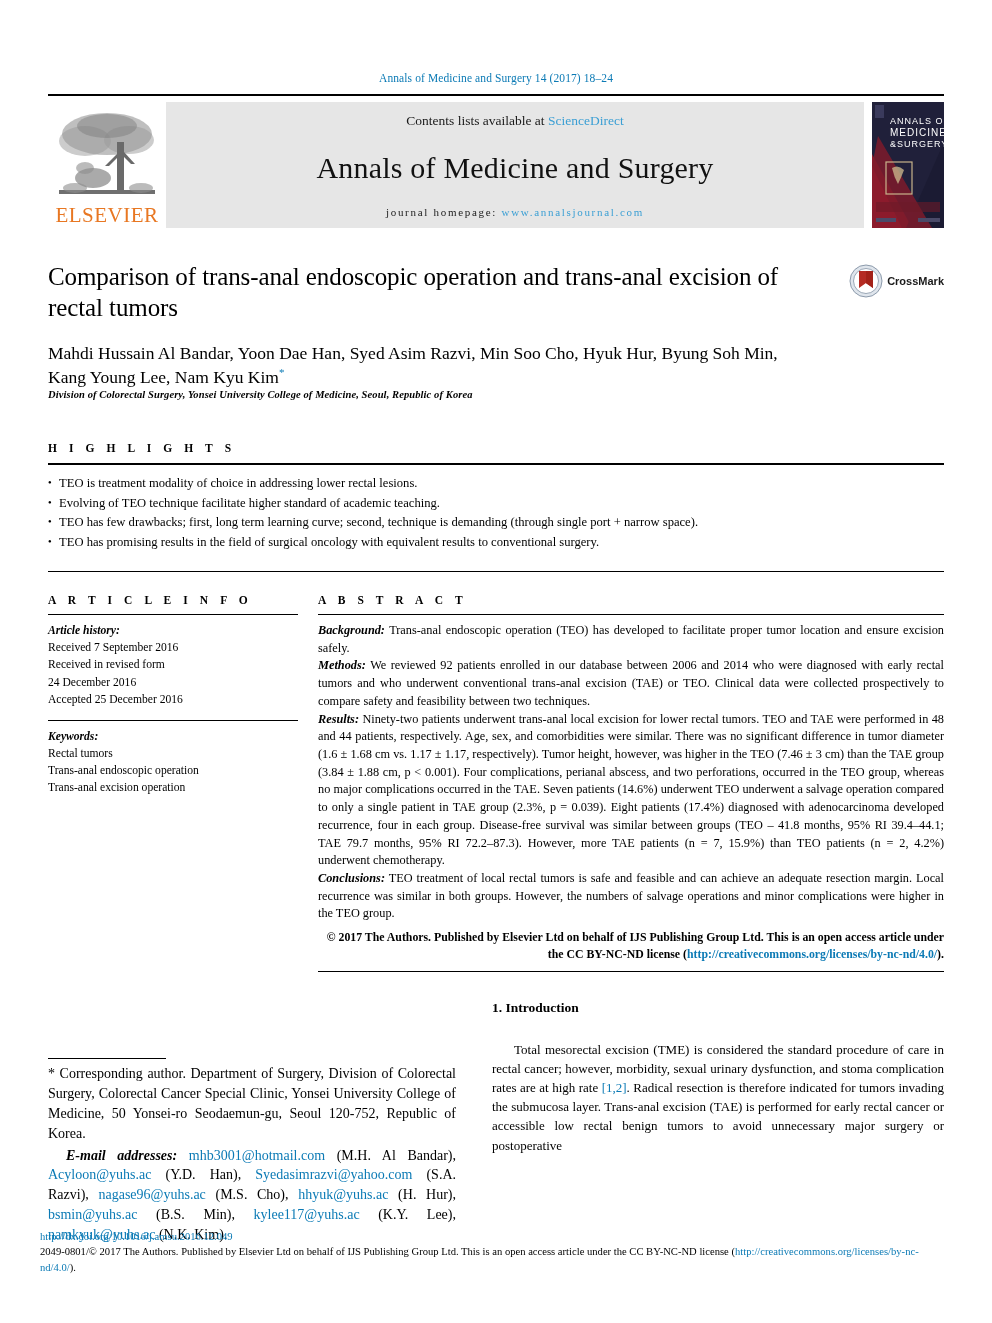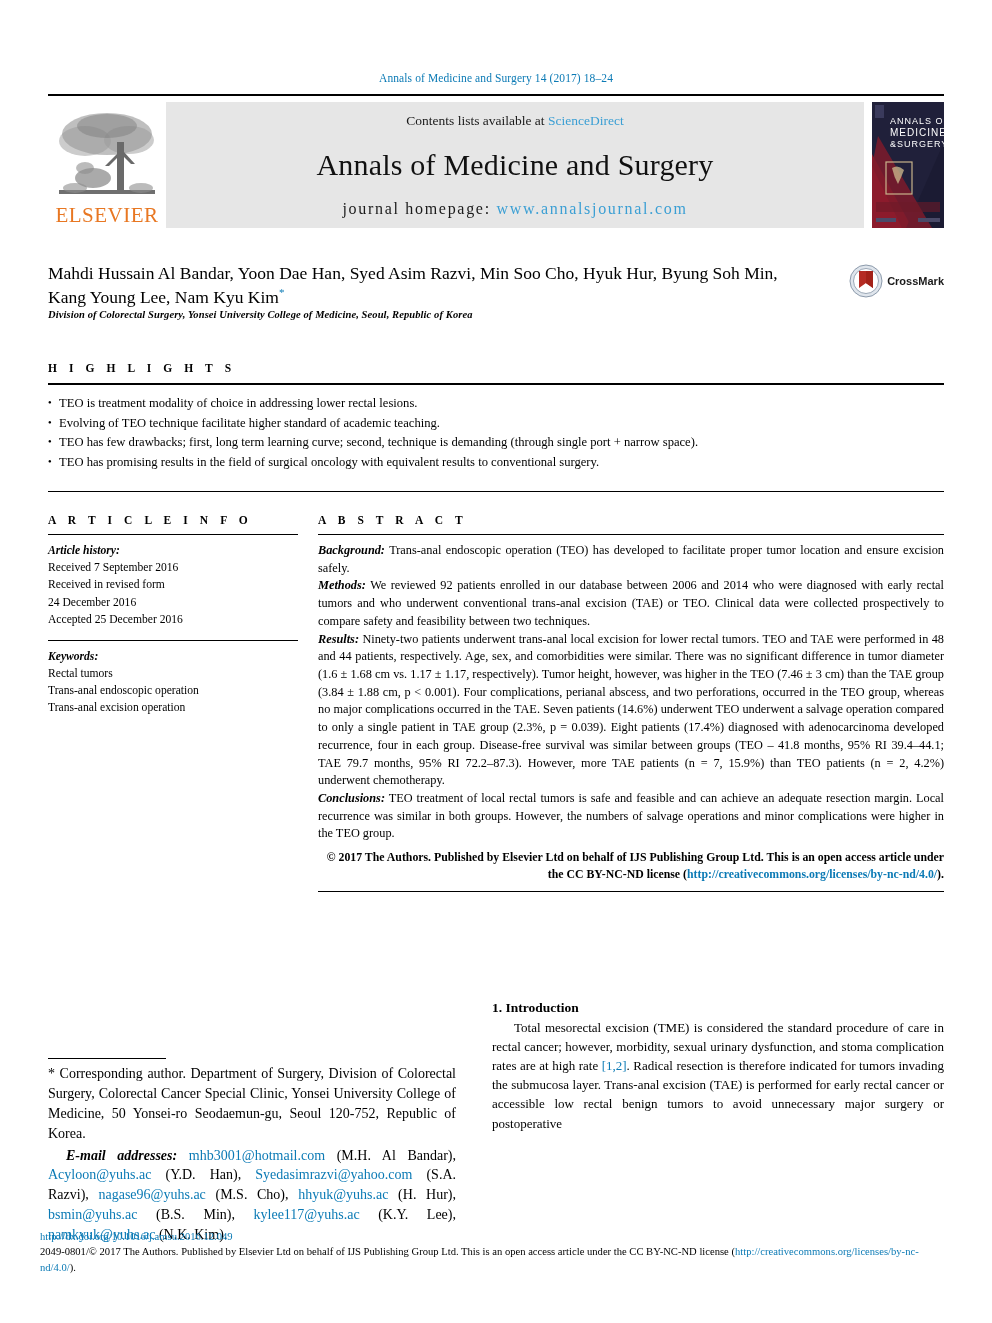--- a/index.html
+++ b/index.html
@@ -75,21 +75,21 @@
     font-size: 13.5px;
     color: #1a1a1a;
   }
   .contents-line .sd-link { color: #3b9fd4; }
   .journal-name {
     font-size: 30px;
     letter-spacing: 0.2px;
     color: #111;
   }
   .homepage-line {
-    font-size: 16px;
+    font-size: 11px;
     letter-spacing: 1.7px;
     color: #1a1a1a;
   }
   .homepage-line .url { color: #3b9fd4; }
   .cover-thumb {
     flex: 0 0 72px;
     width: 72px;
     margin-left: 8px;
     align-self: flex-start;
   }
@@ -249,21 +249,21 @@
     font-size: 14px;
     line-height: 1.42;
     text-align: justify;
   }
   .footnote .lbl { font-style: italic; font-weight: bold; }
   .footnote .mail { color: #0b7ab5; }
 
   .intro-head {
     font-size: 13.5px;
     font-weight: bold;
-    margin: 0 0 2px 0;
+    margin: 0 0 24px 0;
     font-family: Liberation Serif, serif;
   }
   .intro-body {
     font-size: 13px;
     line-height: 1.47;
     text-align: justify;
     text-indent: 22px;
     margin: 0;
   }
   .intro-body .ref { color: #0b7ab5; }
@@ -353,20 +353,21 @@
     <div class="crossmark">
       <svg width="34" height="34" viewBox="0 0 34 34">
         <circle cx="17" cy="17" r="16" fill="#dfe5ec" stroke="#8c9aab" stroke-width="1"></circle>
         <circle cx="17" cy="17" r="12.5" fill="#ffffff" stroke="#9aa7b6" stroke-width="1"></circle>
         <path d="M10 7 h14 v17 l-7 -5 l-7 5 z" fill="#b52b23"></path>
         <path d="M17 7 v12.2 l7 4.8 V7 z" fill="#a32219"></path>
       </svg>
       <span class="crossmark-text">CrossMark</span>
     </div>
 
+    <h1 class="article-title">Comparison of trans-anal endoscopic operation and trans-anal excision of rectal tumors</h1>
 
     <div class="authors"><span>Mahdi Hussain Al Bandar, Yoon Dae Han, Syed Asim Razvi, Min Soo Cho, Hyuk Hur, Byung Soh Min, Kang Young Lee, Nam Kyu Kim</span><span class="corr-star">*</span></div>
 
     <div class="affiliation">Division of Colorectal Surgery, Yonsei University College of Medicine, Seoul, Republic of Korea</div>
   </div>
 
   <div class="highlights">
     <div class="sec-head">H I G H L I G H T S</div>
     <div class="rule"></div>
     <ul class="hl-list">

